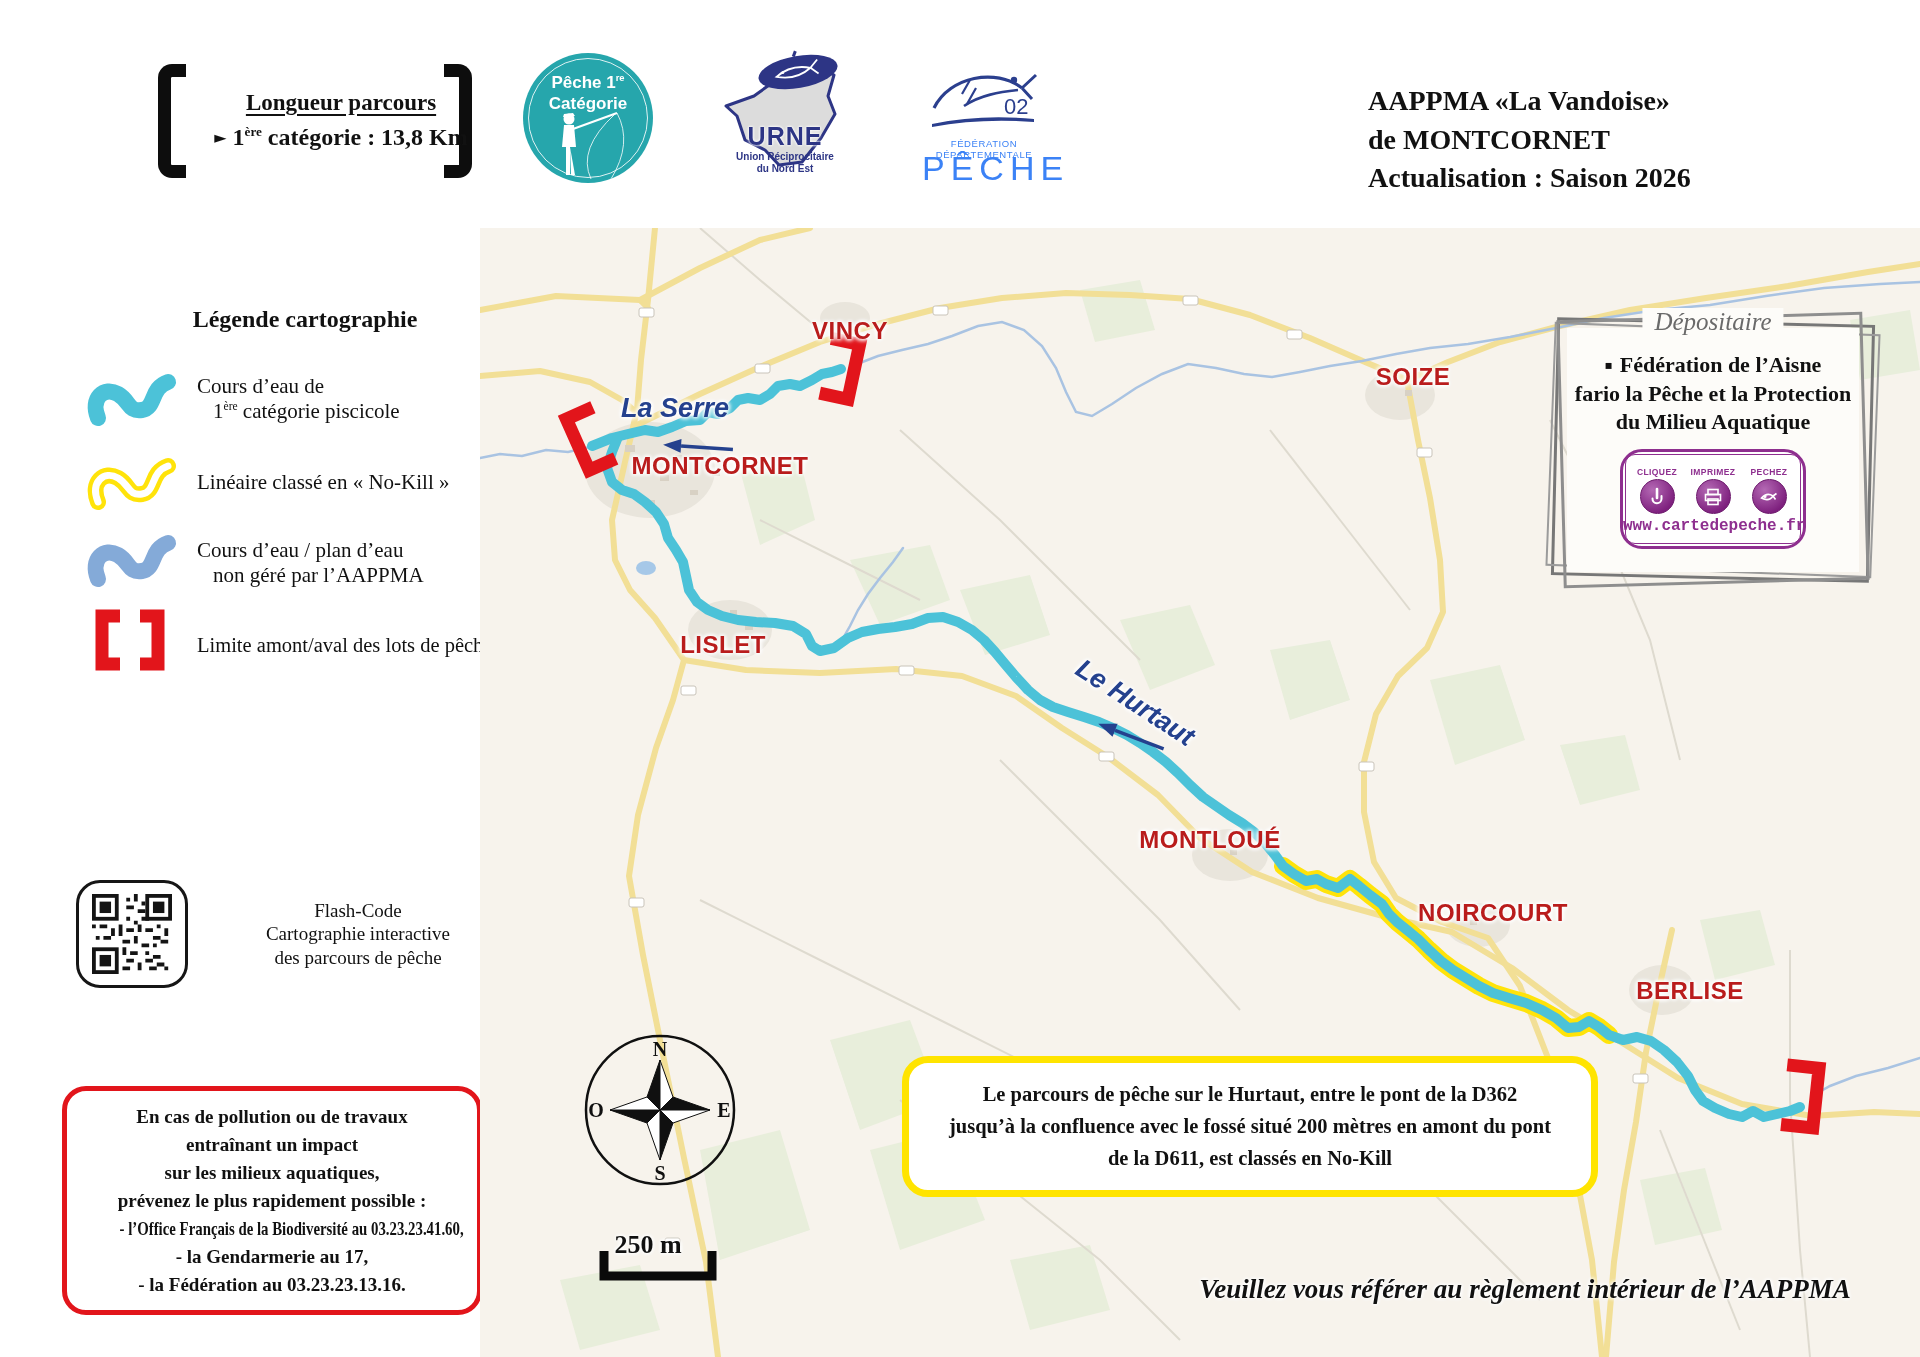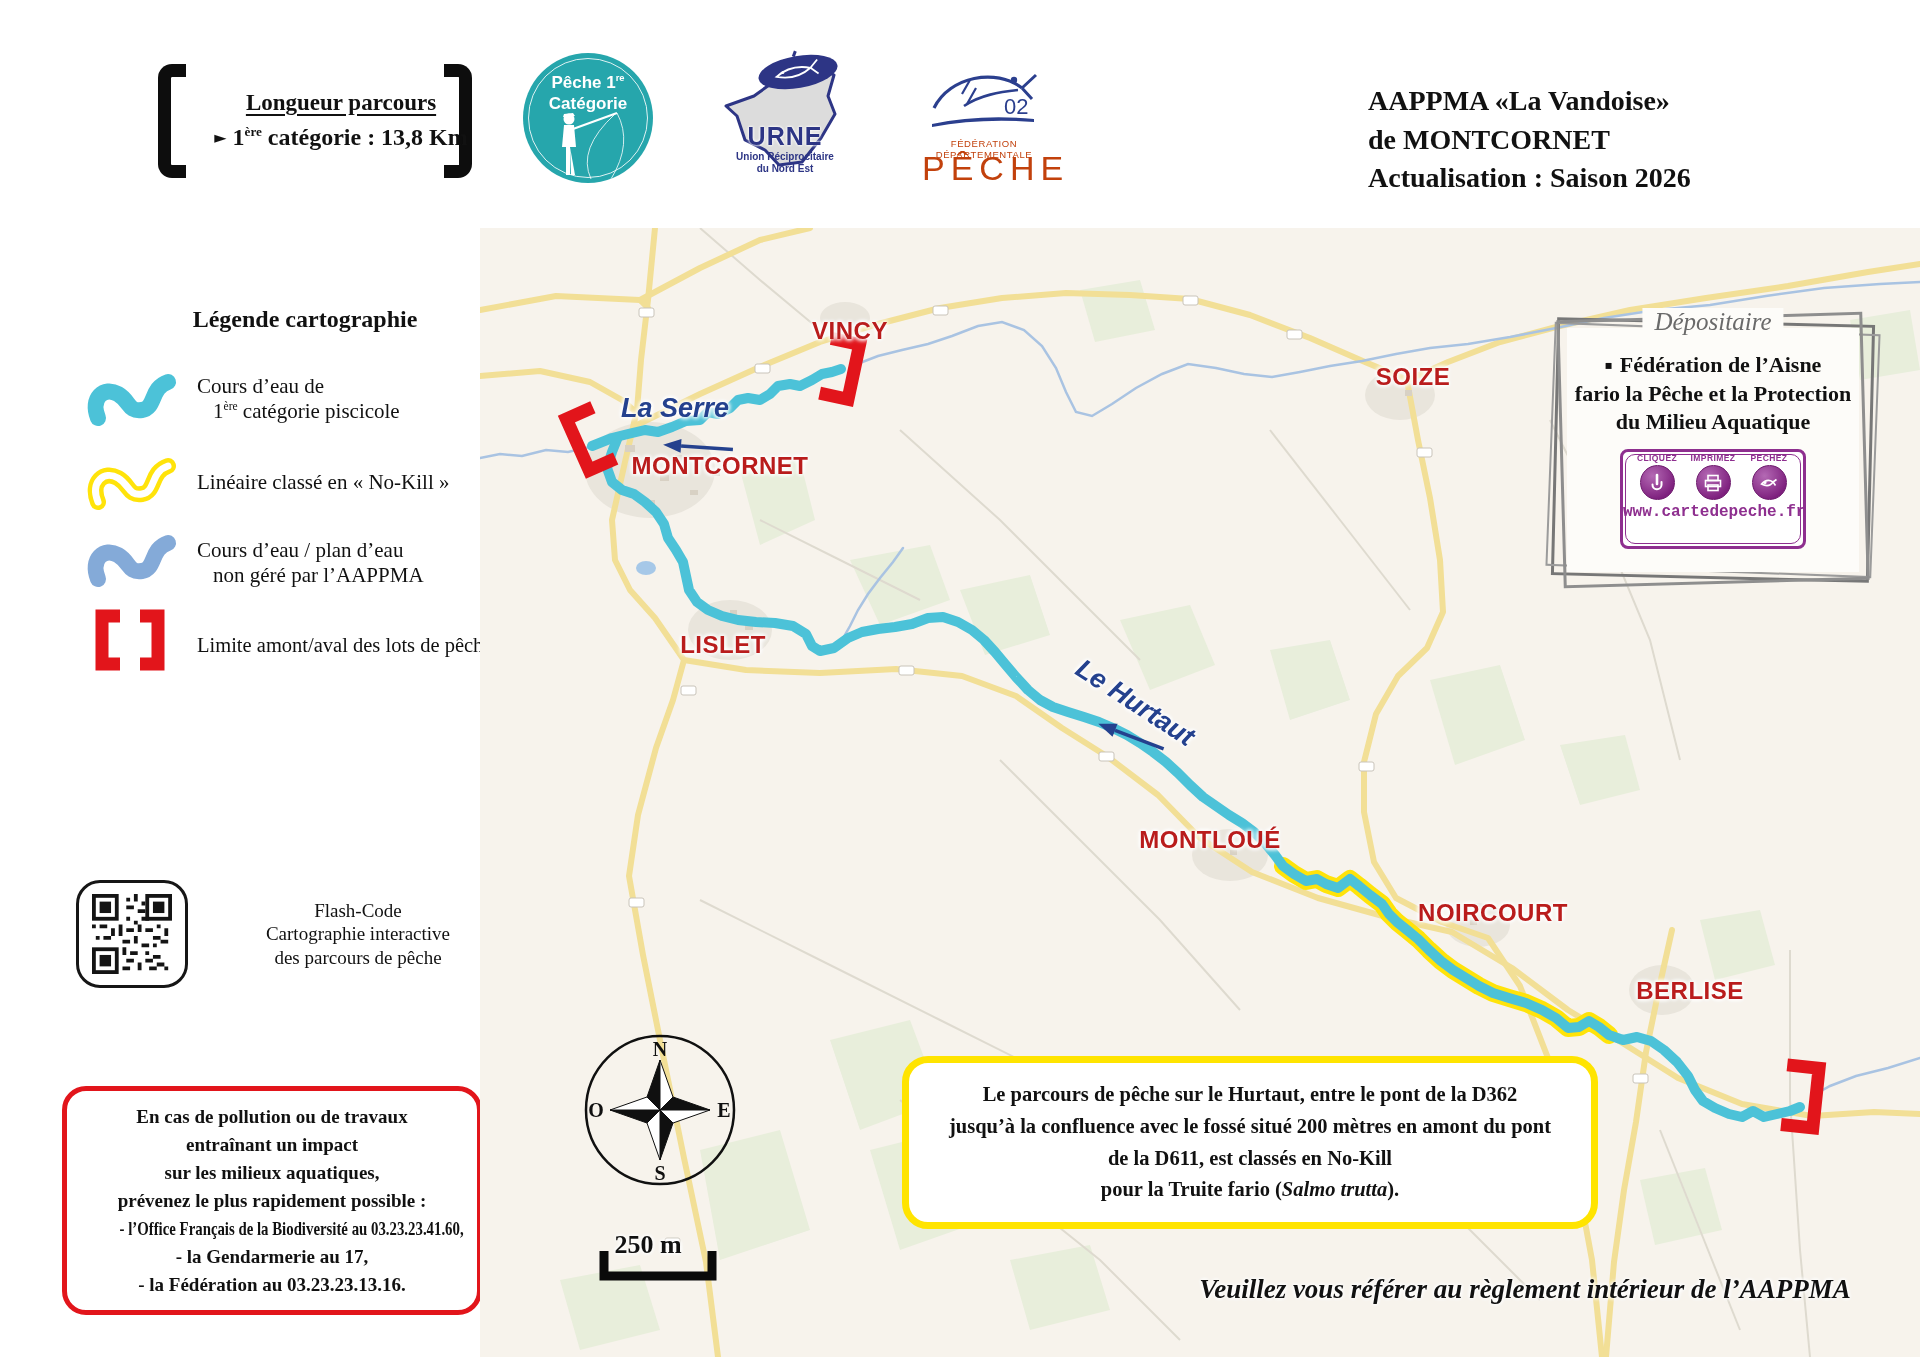--- a/index.html
+++ b/index.html
@@ -29,21 +29,21 @@
     font-family:"Liberation Sans",sans-serif;font-weight:bold;font-size:17px}
   .badge1 .t1{top:20px}.badge1 .t2{top:41px}
   .badge1 svg{position:absolute;left:16px;top:58px}
 
   .urne{position:absolute;left:716px;top:50px;width:138px;height:132px}
   .urne svg{position:absolute;inset:0}
   .urne .t{position:absolute;width:100%;text-align:center;color:#2d3585;font-family:"Liberation Sans",sans-serif;font-weight:900}
   .urne-name{top:72px;font-size:25px;letter-spacing:1px;text-shadow:0 0 3px #fff,0 0 3px #fff}
   .urne-s1{top:101px;font-size:10px}.urne-s2{top:113px;font-size:10px}
 
-  .fdp{position:absolute;left:916px;top:46px;width:136px;height:152px;color:#c2410c}
+  .fdp{position:absolute;left:916px;top:46px;width:136px;height:152px;color:#3b82f6}
   .fdp .l1{position:absolute;top:92px;width:100%;text-align:center;font-family:"Liberation Sans",sans-serif;
     font-size:9.5px;letter-spacing:.6px}
   .fdp .l2{position:absolute;top:103px;width:100%;text-align:center;font-family:"Liberation Sans",sans-serif;
     font-size:34px;letter-spacing:6px;padding-left:6px}
 
   .domaine{position:absolute;left:640px;top:231px;width:660px;text-align:center;color:var(--navy);
     font-size:25px;font-weight:bold}
 
   .appma-title{position:absolute;left:1368px;top:82px;width:452px;text-align:left;
     font-size:28px;font-weight:bold;line-height:1.38}
@@ -106,21 +106,21 @@
   .dep-frame{position:absolute;pointer-events:none}
   .dep-f1{inset:8px 4px;border:3px solid #777;transform:rotate(1.4deg)}
   .dep-f2{inset:3px 10px;border:3px solid #8e8e8e;transform:rotate(-1.6deg)}
   .dep-f3{inset:15px 0;border:2px solid #9b9b9b;transform:rotate(2.2deg)}
   .dep-inner{position:absolute;inset:15px 17px;background:#fdfcf9}
   .dep-title{position:absolute;top:-5px;left:50%;transform:translateX(-50%);background:#fdfcf9;
     padding:0 12px;font-style:italic;font-size:25px;color:#6a6a6a;z-index:3}
   .dep-text{position:absolute;top:38px;width:100%;text-align:center;font-size:22px;font-weight:bold;line-height:1.3;z-index:2}
   .dep-text .sq{font-family:"DejaVu Sans",sans-serif;font-size:12px;vertical-align:3px;margin-right:7px}
   .cdp-badge{position:absolute;left:50%;top:136px;transform:translateX(-50%);width:186px;height:100px;
-    background:#fff;border:3px solid var(--purple);border-radius:8px;z-index:2;padding-top:1px}
+    background:#fff;border:3px solid var(--purple);border-radius:22px;z-index:2;padding-top:15px}
   .cdp-badge::before{content:"";position:absolute;inset:2px;border:1px solid var(--purple);border-radius:10px}
   .cdp-cols{display:flex;justify-content:space-around;padding:0 6px;position:relative}
   .cdp-col{text-align:center;width:52px}
   .cdp-label{font-family:"Liberation Sans",sans-serif;font-weight:900;font-size:8.5px;color:var(--purple);letter-spacing:.4px}
   .cdp-circle{width:35px;height:35px;border-radius:50%;margin:2px auto 0;border:1.5px solid #6d1a6d;
     background:radial-gradient(circle at 35% 30%, #b469b4, #7d1f7d 75%);
     display:flex;align-items:center;justify-content:center}
   .cdp-url{position:relative;text-align:center;font-family:Liberation Mono, monospace;font-weight:900;
     font-size:16px;color:var(--purple);margin-top:3px}
 
@@ -462,20 +462,19 @@
           </div>
         </div>
         <div class="cdp-url">www.cartedepeche.fr</div>
       </div>
     </div>
 
     <div class="nokill-box">
       <div>Le parcours de pêche sur le Hurtaut, entre le pont de la D362</div>
       <div>jusqu’à la confluence avec le fossé situé 200 mètres en amont du pont</div>
       <div>de la D611, est classés en No-Kill</div>
-      <div><span>pour la Truite fario (</span><span style="font-style:italic">Salmo trutta</span><span>).</span></div>
     </div>
 
     <div class="scale-label">250 m</div>
     <div class="footer-note">Veuillez vous référer au règlement intérieur de l’AAPPMA</div>
   </div>
 
 </div>
 
 </body></html>

